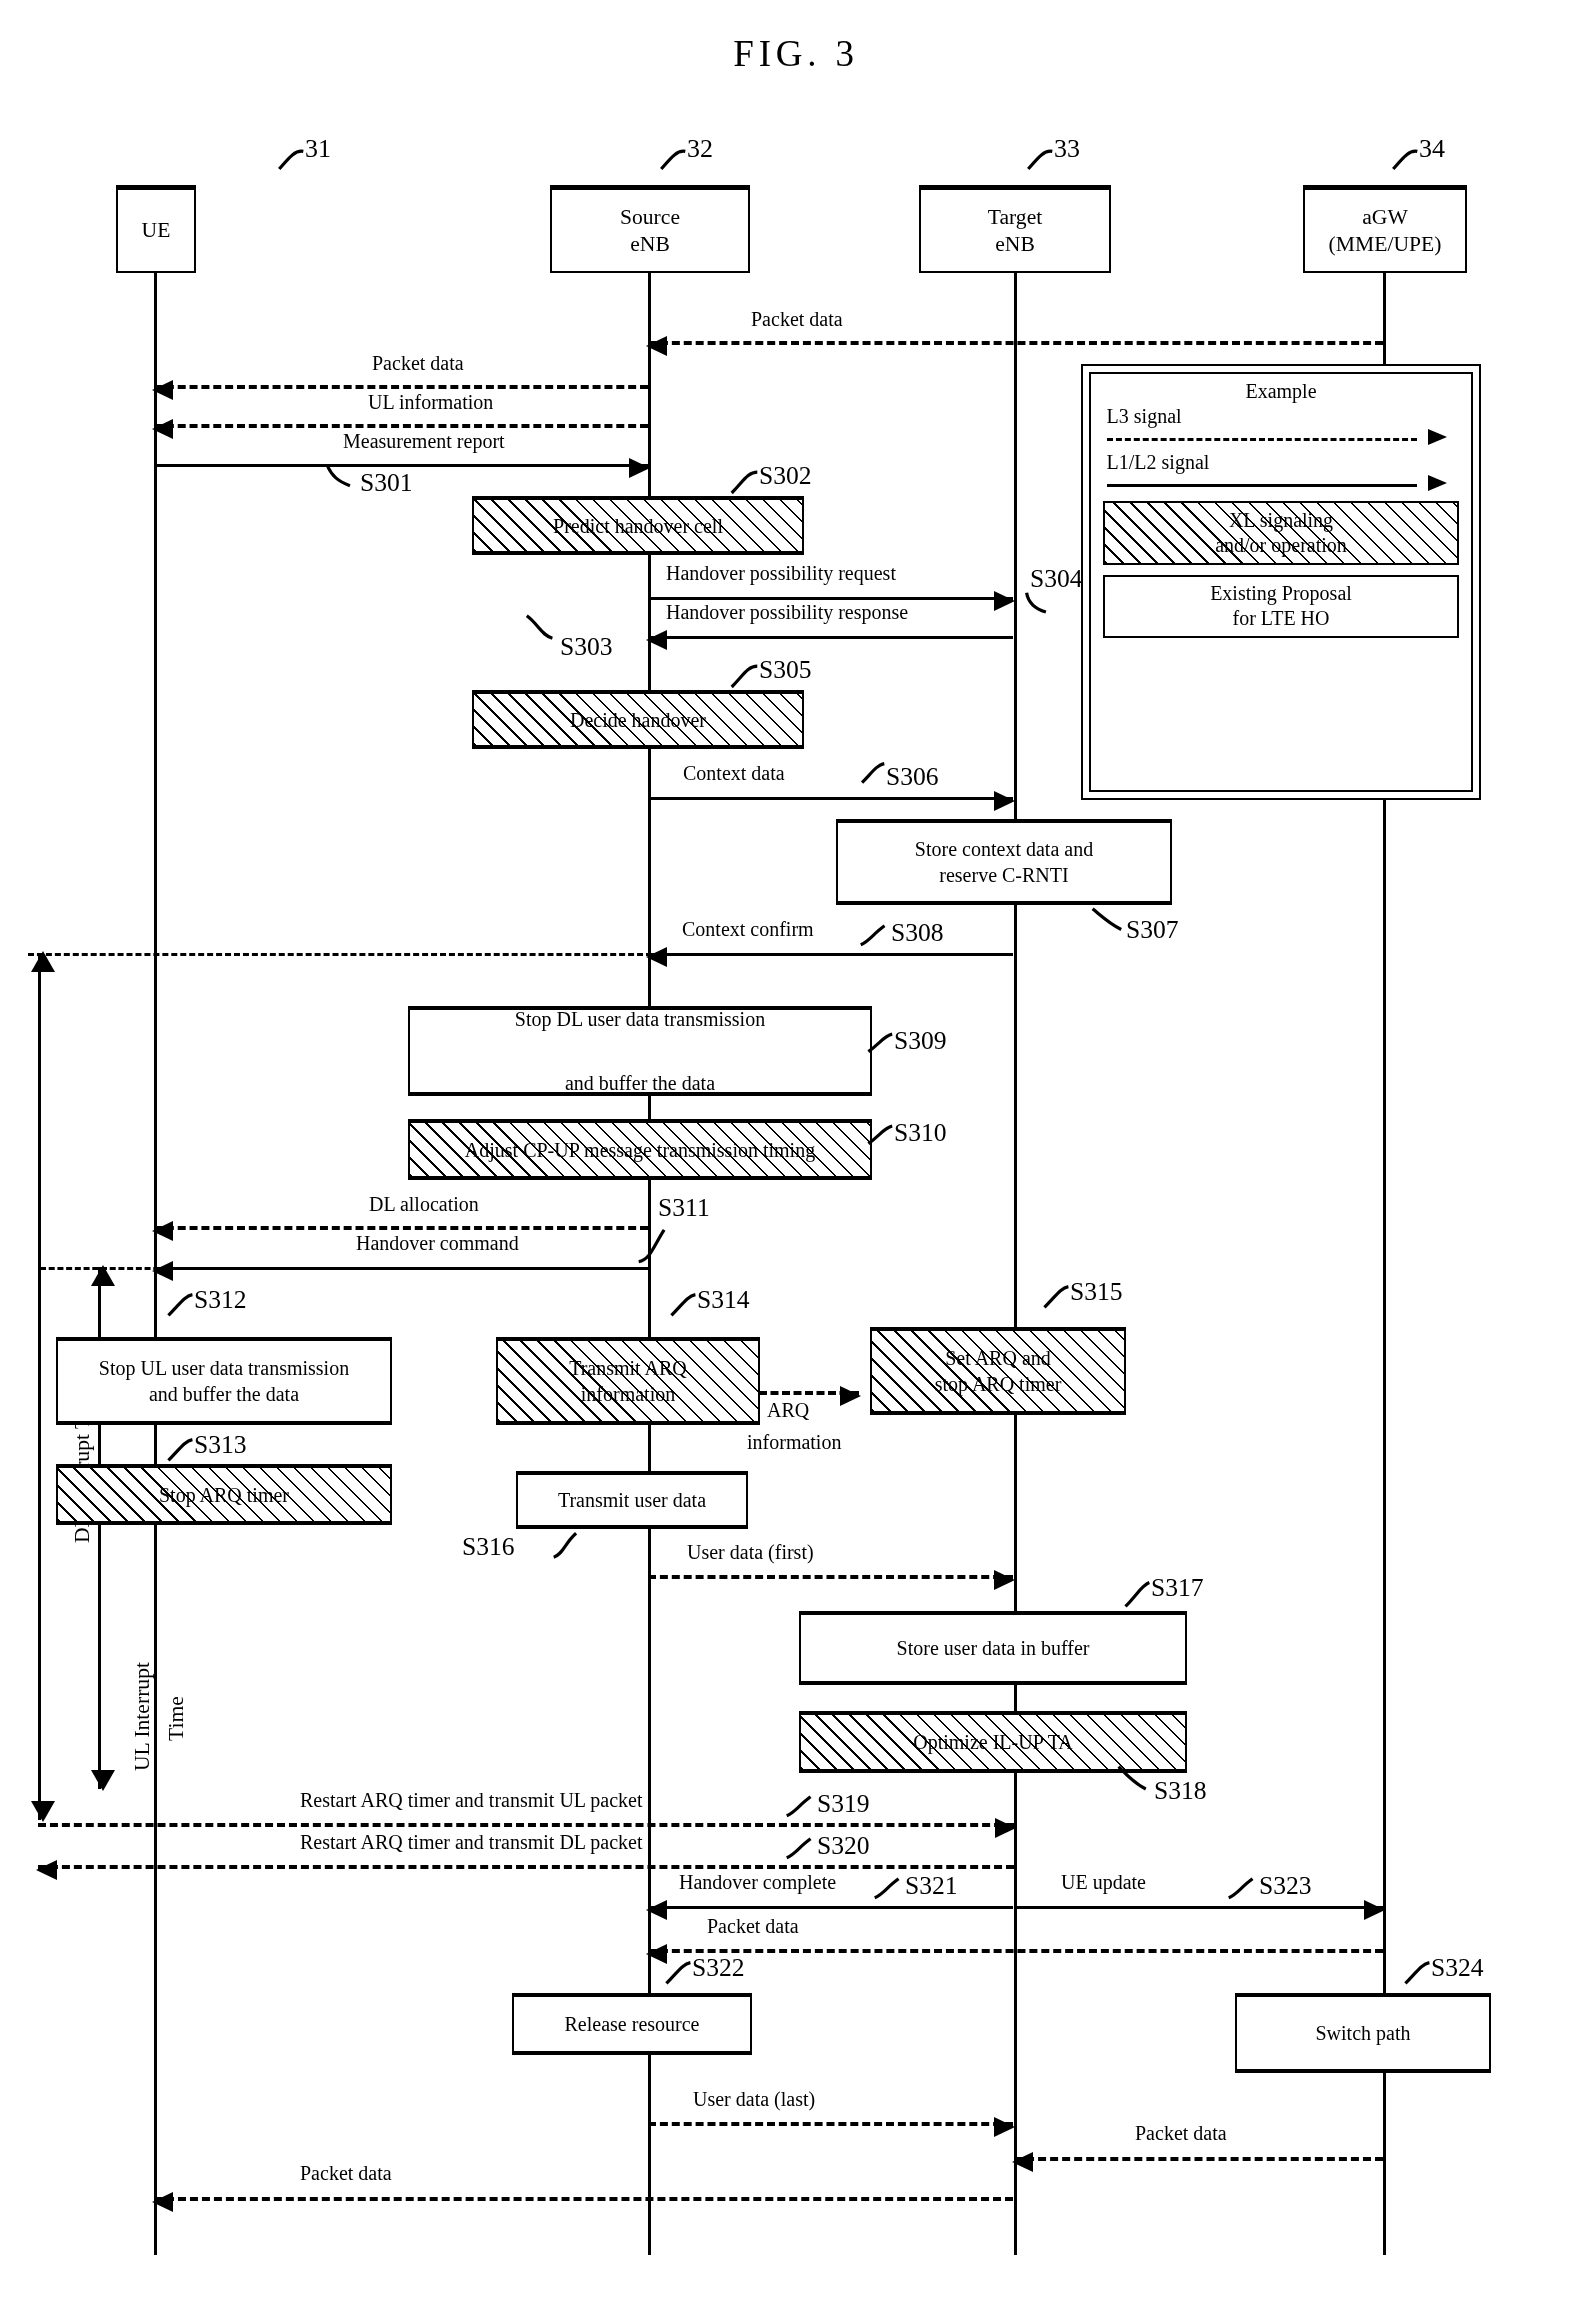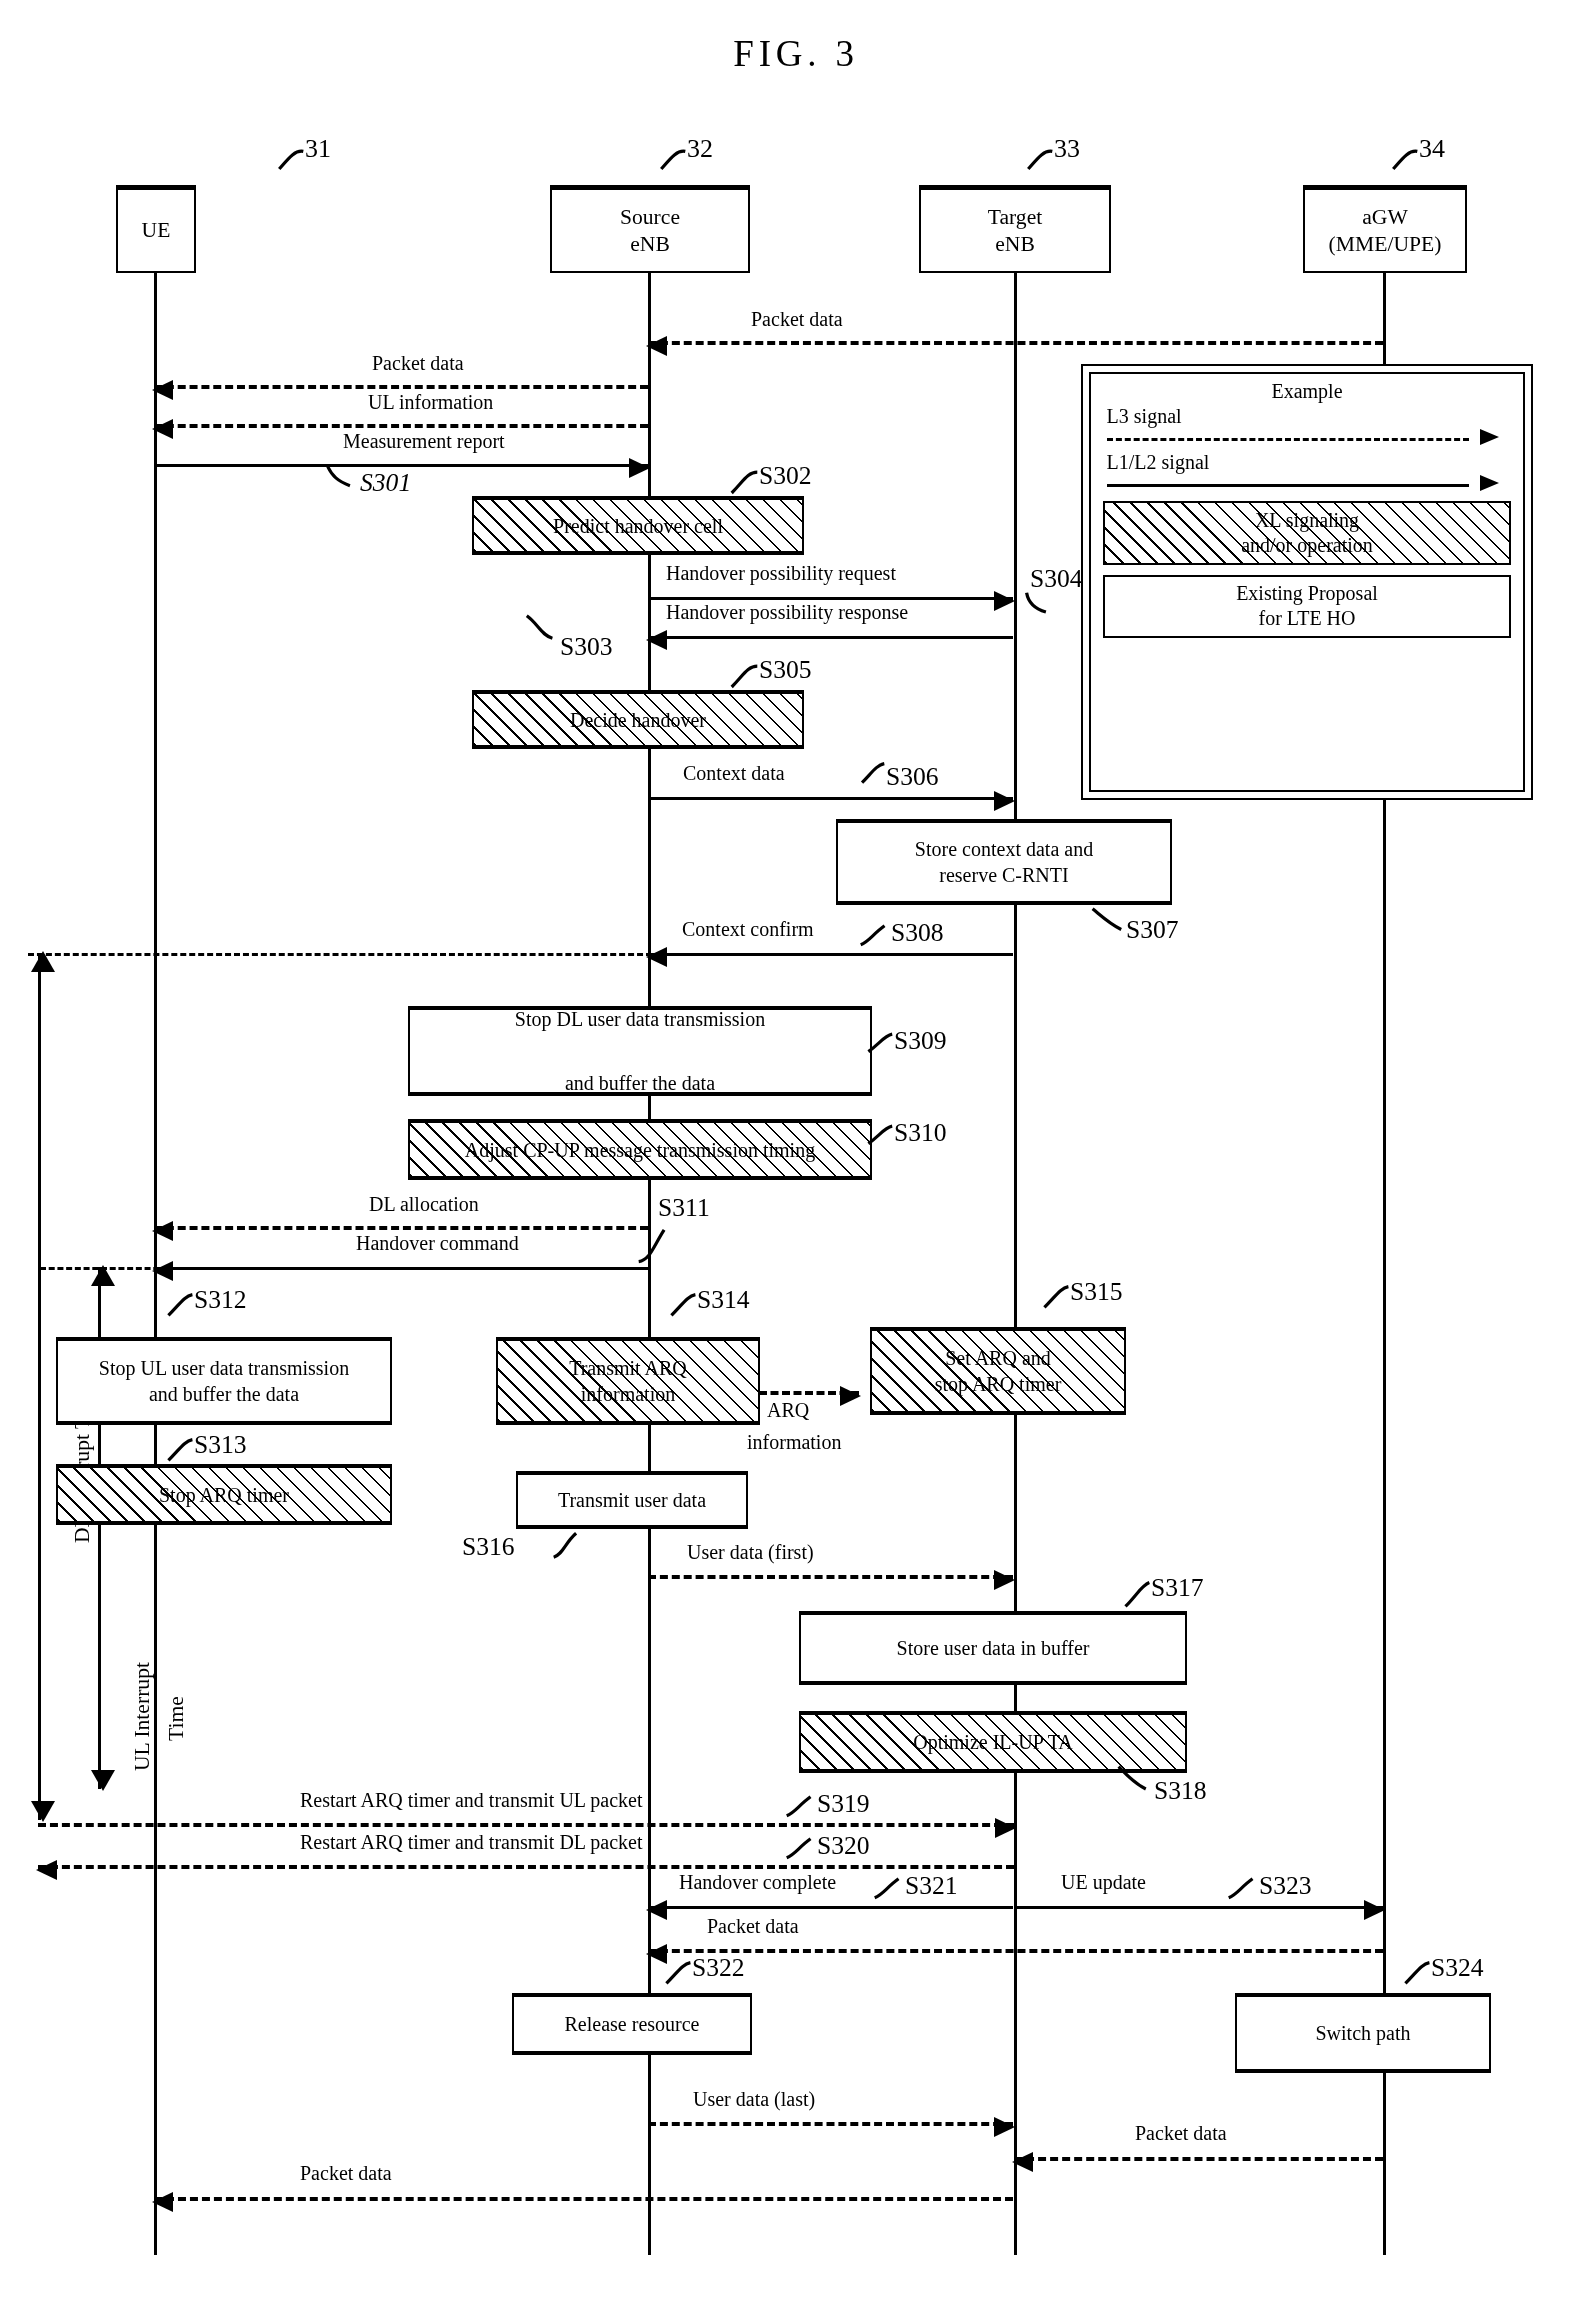--- a/index.html
+++ b/index.html
@@ -262,28 +262,28 @@
   <div class="arrow dash left" style="left:648px;top:341px;width:735px;"></div>
 
   <div class="mlabel" style="left:368px;top:352px;">Packet data</div>
   <div class="arrow dash left" style="left:154px;top:385px;width:494px;"></div>
 
   <div class="mlabel" style="left:364px;top:391px;">UL information</div>
   <div class="arrow dash left" style="left:154px;top:424px;width:494px;"></div>
 
   <div class="mlabel" style="left:339px;top:430px;">Measurement report</div>
   <div class="arrow right" style="left:154px;top:464px;width:494px;"></div>
-  <div class="sref" style="left:360px;top:468px;font-style:italic;">
+  <div class="sref" style="left:360px;top:468px;">
     <svg width="32" height="27" viewBox="0 0 40 34" style="left:-34px;top:-3.2px;">
         <path d="M2 2 C8 14 14 20 30 26" stroke="#000" stroke-width="4" fill="none"></path>
       </svg>
     <span>S301</span>
   </div>
 
-  <div class="legend-outer" style="left:1081px;top:364px;width:452px;height:436px;">
+  <div class="legend-outer" style="left:1081px;top:364px;width:400px;height:436px;">
     <div class="legend-inner">
       <div class="legend-title">Example</div>
 
       <div class="legend-row">
         <span class="txt">L3 signal</span>
         <span class="legend-line dashlong"></span>
         <span class="legend-arrowhead"></span>
       </div>
 
       <div class="legend-row">

